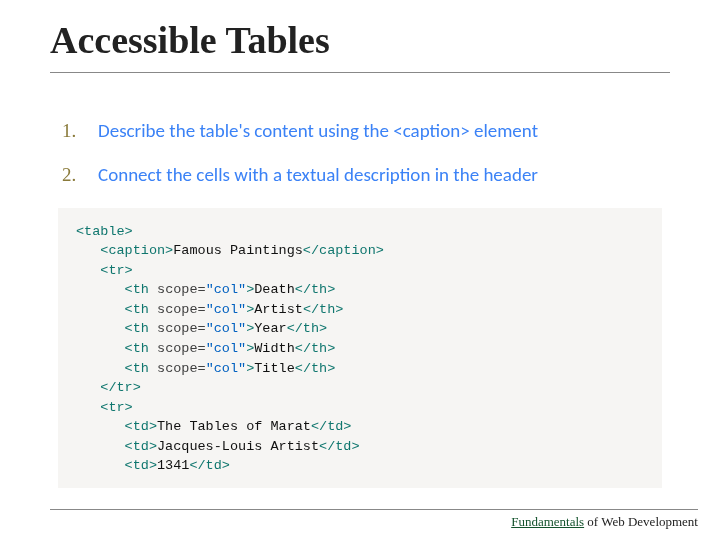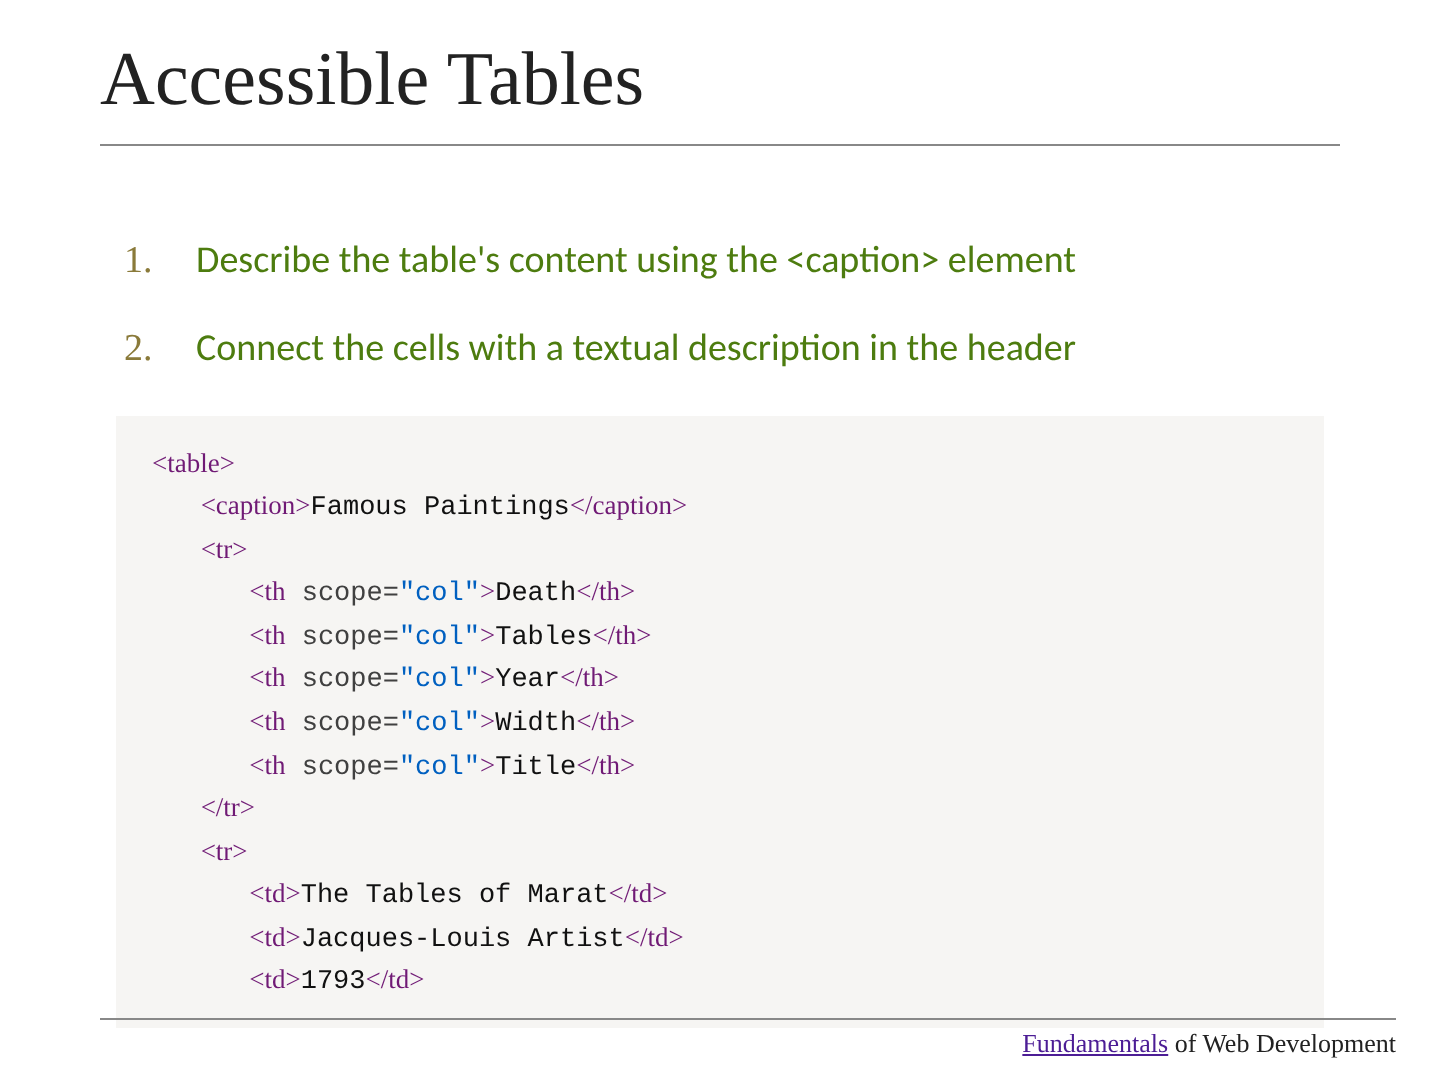--- a/index.html
+++ b/index.html
@@ -13,40 +13,40 @@
   }
   .slide {
     width: 100%;
     height: 100%;
     padding: 18px 50px 0 50px;
     position: relative;
   }
   .title {
     font-family: 'Times New Roman', Georgia, serif;
     font-size: 38px;
-    font-weight: 400;
+    font-weight: 700;
     color: #222;
     border-bottom: 1px solid #888;
     padding-bottom: 10px;
     margin-bottom: 46px;
   }
   ol.list {
     list-style: none;
     counter-reset: item;
     padding-left: 8px;
   }
   ol.list li {
     counter-increment: item;
     position: relative;
     padding-left: 40px;
     margin-bottom: 20px;
     font-family: Calibri, 'Segoe UI', Arial, sans-serif;
     font-size: 19px;
     line-height: 1.28;
-    color: #4d7c0f;
+    color: #3b82f6;
   }
   ol.list li::before {
     content: counter(item) ".";
     position: absolute;
     left: 4px;
     top: 0;
     font-family: Georgia, serif;
     font-size: 19px;
     color: #8a7a3a;
     font-weight: 400;
@@ -55,58 +55,58 @@
     background: #f6f5f3;
     margin: 4px 8px 0 8px;
     padding: 14px 18px 12px 18px;
     font-family: 'Courier New', Courier, monospace;
     font-size: 13.5px;
     line-height: 1.45;
     color: #111;
     white-space: pre;
     overflow: hidden;
   }
-  .code-block .tag-red { color: #701a75; font-family: Liberation Serif, serif; }
+  .code-block .tag-red { color: #0f766e; }
   .code-block .attr-red { color: #404040; }
   .code-block .attr-blue { color: #0060c0; }
   .footer {
     position: absolute;
     bottom: 10px;
     left: 50px;
     right: 22px;
     border-top: 1px solid #888;
     padding-top: 4px;
     text-align: right;
     font-family: Georgia, serif;
     font-size: 13px;
     color: #222;
   }
-  .footer .accent { color: #4c1d95; text-decoration: underline; }
+  .footer .accent { color: #14532d; text-decoration: underline; }
 </style>
 </head>
 <body>
 
 <div class="slide">
   <h1 class="title">Accessible Tables</h1>
 
   <ol class="list">
     <li>Describe the table's content using the &lt;caption&gt; element</li>
     <li>Connect the cells with a textual description in the header</li>
   </ol>
 
   <div class="code-block"><span class="tag-red">&lt;table&gt;</span>
    <span class="tag-red">&lt;caption&gt;</span><span>Famous Paintings</span><span class="tag-red">&lt;/caption&gt;</span>
    <span class="tag-red">&lt;tr&gt;</span>
       <span class="tag-red">&lt;th</span> <span class="attr-red">scope=</span><span class="attr-blue">"col"</span><span class="tag-red">&gt;</span><span>Death</span><span class="tag-red">&lt;/th&gt;</span>
-      <span class="tag-red">&lt;th</span> <span class="attr-red">scope=</span><span class="attr-blue">"col"</span><span class="tag-red">&gt;</span><span>Tables</span><span class="tag-red">&lt;/th&gt;</span>
+      <span class="tag-red">&lt;th</span> <span class="attr-red">scope=</span><span class="attr-blue">"col"</span><span class="tag-red">&gt;</span><span>Artist</span><span class="tag-red">&lt;/th&gt;</span>
       <span class="tag-red">&lt;th</span> <span class="attr-red">scope=</span><span class="attr-blue">"col"</span><span class="tag-red">&gt;</span><span>Year</span><span class="tag-red">&lt;/th&gt;</span>
       <span class="tag-red">&lt;th</span> <span class="attr-red">scope=</span><span class="attr-blue">"col"</span><span class="tag-red">&gt;</span><span>Width</span><span class="tag-red">&lt;/th&gt;</span>
       <span class="tag-red">&lt;th</span> <span class="attr-red">scope=</span><span class="attr-blue">"col"</span><span class="tag-red">&gt;</span><span>Title</span><span class="tag-red">&lt;/th&gt;</span>
    <span class="tag-red">&lt;/tr&gt;</span>
    <span class="tag-red">&lt;tr&gt;</span>
       <span class="tag-red">&lt;td&gt;</span><span>The Tables of Marat</span><span class="tag-red">&lt;/td&gt;</span>
       <span class="tag-red">&lt;td&gt;</span><span>Jacques-Louis Artist</span><span class="tag-red">&lt;/td&gt;</span>
-      <span class="tag-red">&lt;td&gt;</span><span>1793</span><span class="tag-red">&lt;/td&gt;</span></div>
+      <span class="tag-red">&lt;td&gt;</span><span>1341</span><span class="tag-red">&lt;/td&gt;</span></div>
 
   <div class="footer">
     <span class="accent">Fundamentals</span><span> of Web Development</span>
   </div>
 </div>
 
 </body></html>

